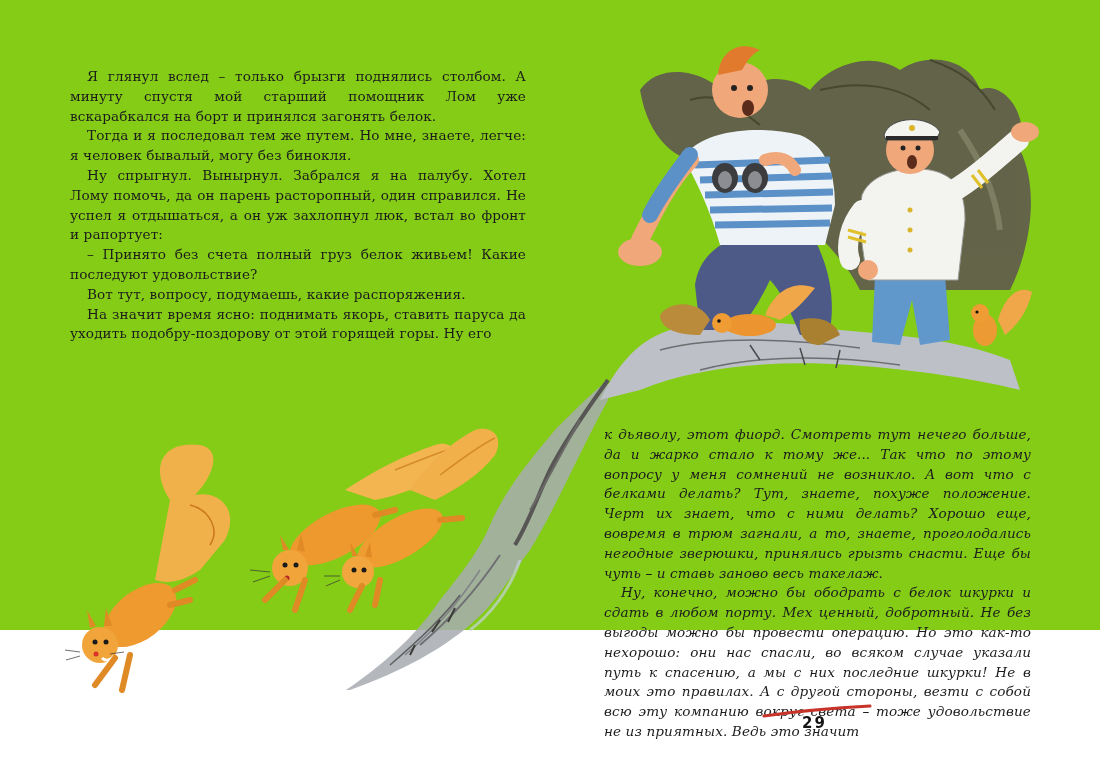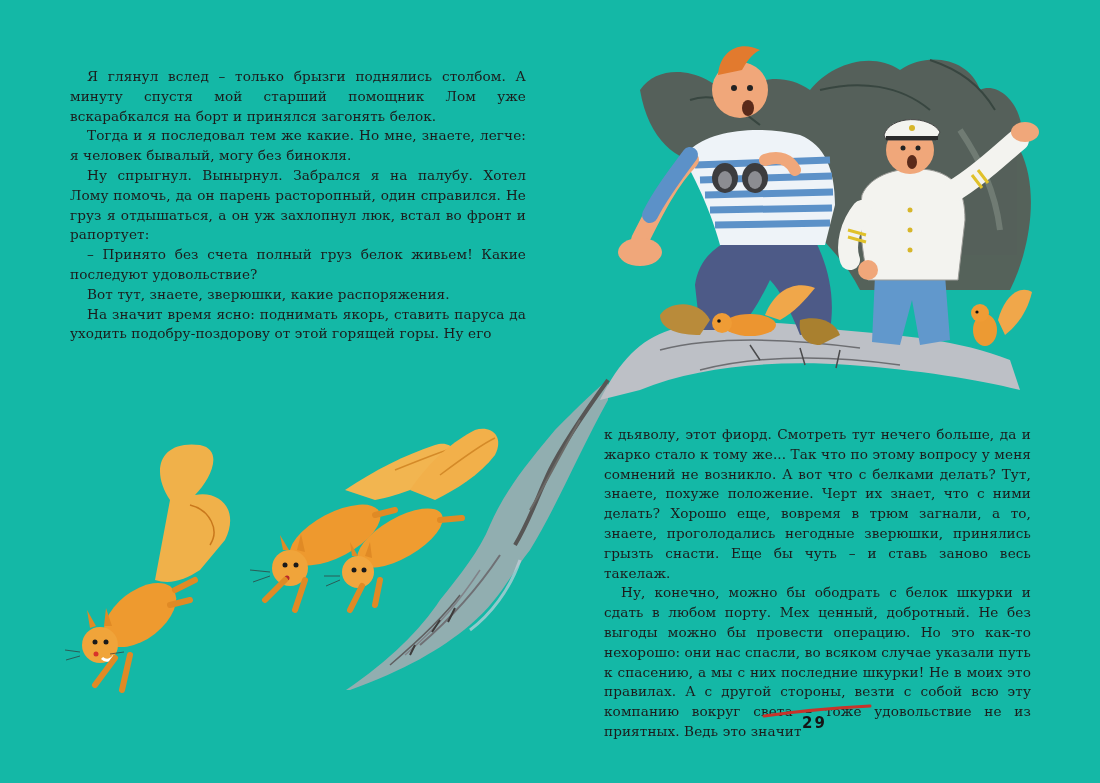--- a/index.html
+++ b/index.html
@@ -2,58 +2,58 @@
 <html><head>
 <meta charset="utf-8">
 <style>
   html, body { margin:0; padding:0; }
   body {
     width:1100px; height:783px; overflow:hidden;
     background:#ffffff; position:relative;
     font-family:"DejaVu Serif", "Liberation Serif", serif;
     color:#1c1c1c;
   }
-  .spread { position:absolute; left:0; top:0; width:1100px; height:783px; background:#14b8a6; }
+  .spread { position:absolute; left:0; top:0; width:1100px; height:630px; background:#84cc16; }
   .page-left { position:absolute; left:0; top:0; width:550px; height:783px; }
   .page-right { position:absolute; left:550px; top:0; width:550px; height:783px; }
 
   .text-block {
     position:absolute;
     font-size:13.6px;
     line-height:19.8px;
     text-align:justify;
     letter-spacing:0.1px;
   }
   .text-block p { margin:0; text-indent:17px; }
   .text-block p.noindent { text-indent:0; }
   .left-text { left:70px; top:67px; width:456px; }
-  .right-text { left:604px; top:425px; width:427px; }
+  .right-text { left:604px; top:425px; width:427px;font-style:italic; }
 
   .illus { position:absolute; }
   .illus svg { display:block; }
 
   .folio { position:absolute; left:762px; top:702px; width:110px; height:40px; }
   .folio-num {
     position:absolute; left:40px; top:12px;
     font-family:"DejaVu Sans", sans-serif; font-size:15px; font-weight:bold;
     letter-spacing:2px; color:#151515;
   }
 </style>
 </head>
 <body>
 
 <div class="spread">
 
   <div class="page-left">
     <div class="text-block left-text">
       <p>Я глянул вслед – только брызги поднялись столбом. А минуту спустя мой старший помощник Лом уже вскарабкался на борт и принялся загонять белок.</p>
-      <p>Тогда и я последовал тем же какие. Но мне, знаете, легче: я человек бывалый, могу без бинокля.</p>
-      <p>Ну спрыгнул. Вынырнул. Забрался я на палубу. Хотел Лому помочь, да он парень расторопный, один справился. Не груз я отдышаться, а он уж захлопнул люк, встал во фронт и рапортует:</p>
+      <p>Тогда и я последовал тем же путем. Но мне, знаете, легче: я человек бывалый, могу без бинокля.</p>
+      <p>Ну спрыгнул. Вынырнул. Забрался я на палубу. Хотел Лому помочь, да он парень расторопный, один справился. Не успел я отдышаться, а он уж захлопнул люк, встал во фронт и рапортует:</p>
       <p>– Принято без счета полный груз белок живьем! Какие последуют удовольствие?</p>
-      <p>Вот тут, знаете, зверюшки, какие распоряжения.</p>
+      <p>Вот тут, вопросу, подумаешь, какие распоряжения.</p>
       <p>На значит время ясно: поднимать якорь, ставить паруса да уходить подобру-поздорову от этой горящей горы. Ну его</p>
     </div>
   </div>
 
   <div class="illus" style="left:60px;top:360px;width:560px;height:360px;">
     <svg width="560" height="360" viewBox="0 0 560 360">
 
       <g>
         <path d="M548 40 C520 90 495 150 470 190 C450 215 440 240 410 265 C380 290 345 310 290 330 L286 330 C330 300 360 270 380 240 C400 215 420 190 430 165 C445 130 470 100 495 70 C515 50 535 30 548 20 Z" fill="#a7abb1" opacity="0.85"></path>
         <path d="M548 20 C530 45 505 80 490 110 C478 135 470 160 455 185" stroke="#575655" stroke-width="4" fill="none"></path>

